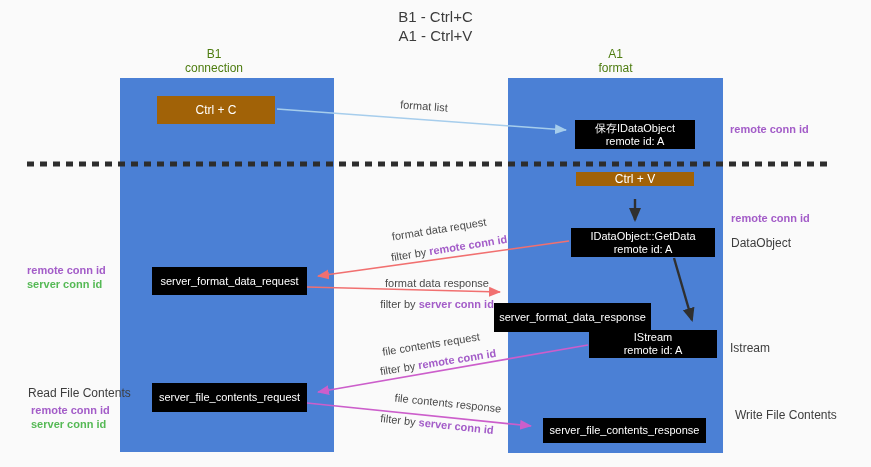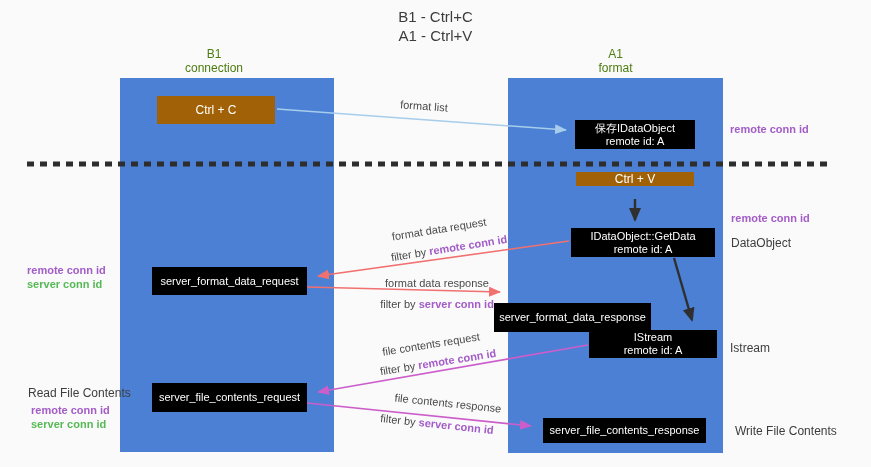--- a/index.html
+++ b/index.html
@@ -155,15 +155,15 @@
   </div>
 
   <div class="ann" style="left:730px; top:341px;">Istream</div>
 
   <div class="ann" style="left:28px; top:386px;">Read File Contents</div>
   <div class="ann ann-stack" style="left:31px; top:403px;">
     <div class="purple">remote conn id</div>
     <div class="greentx">server conn id</div>
   </div>
 
-  <div class="ann" style="left:735px; top:424px;">Write File Contents</div>
+  <div class="ann" style="left:735px; top:408px;">Write File Contents</div>
 
 </div>
 
 </body></html>

